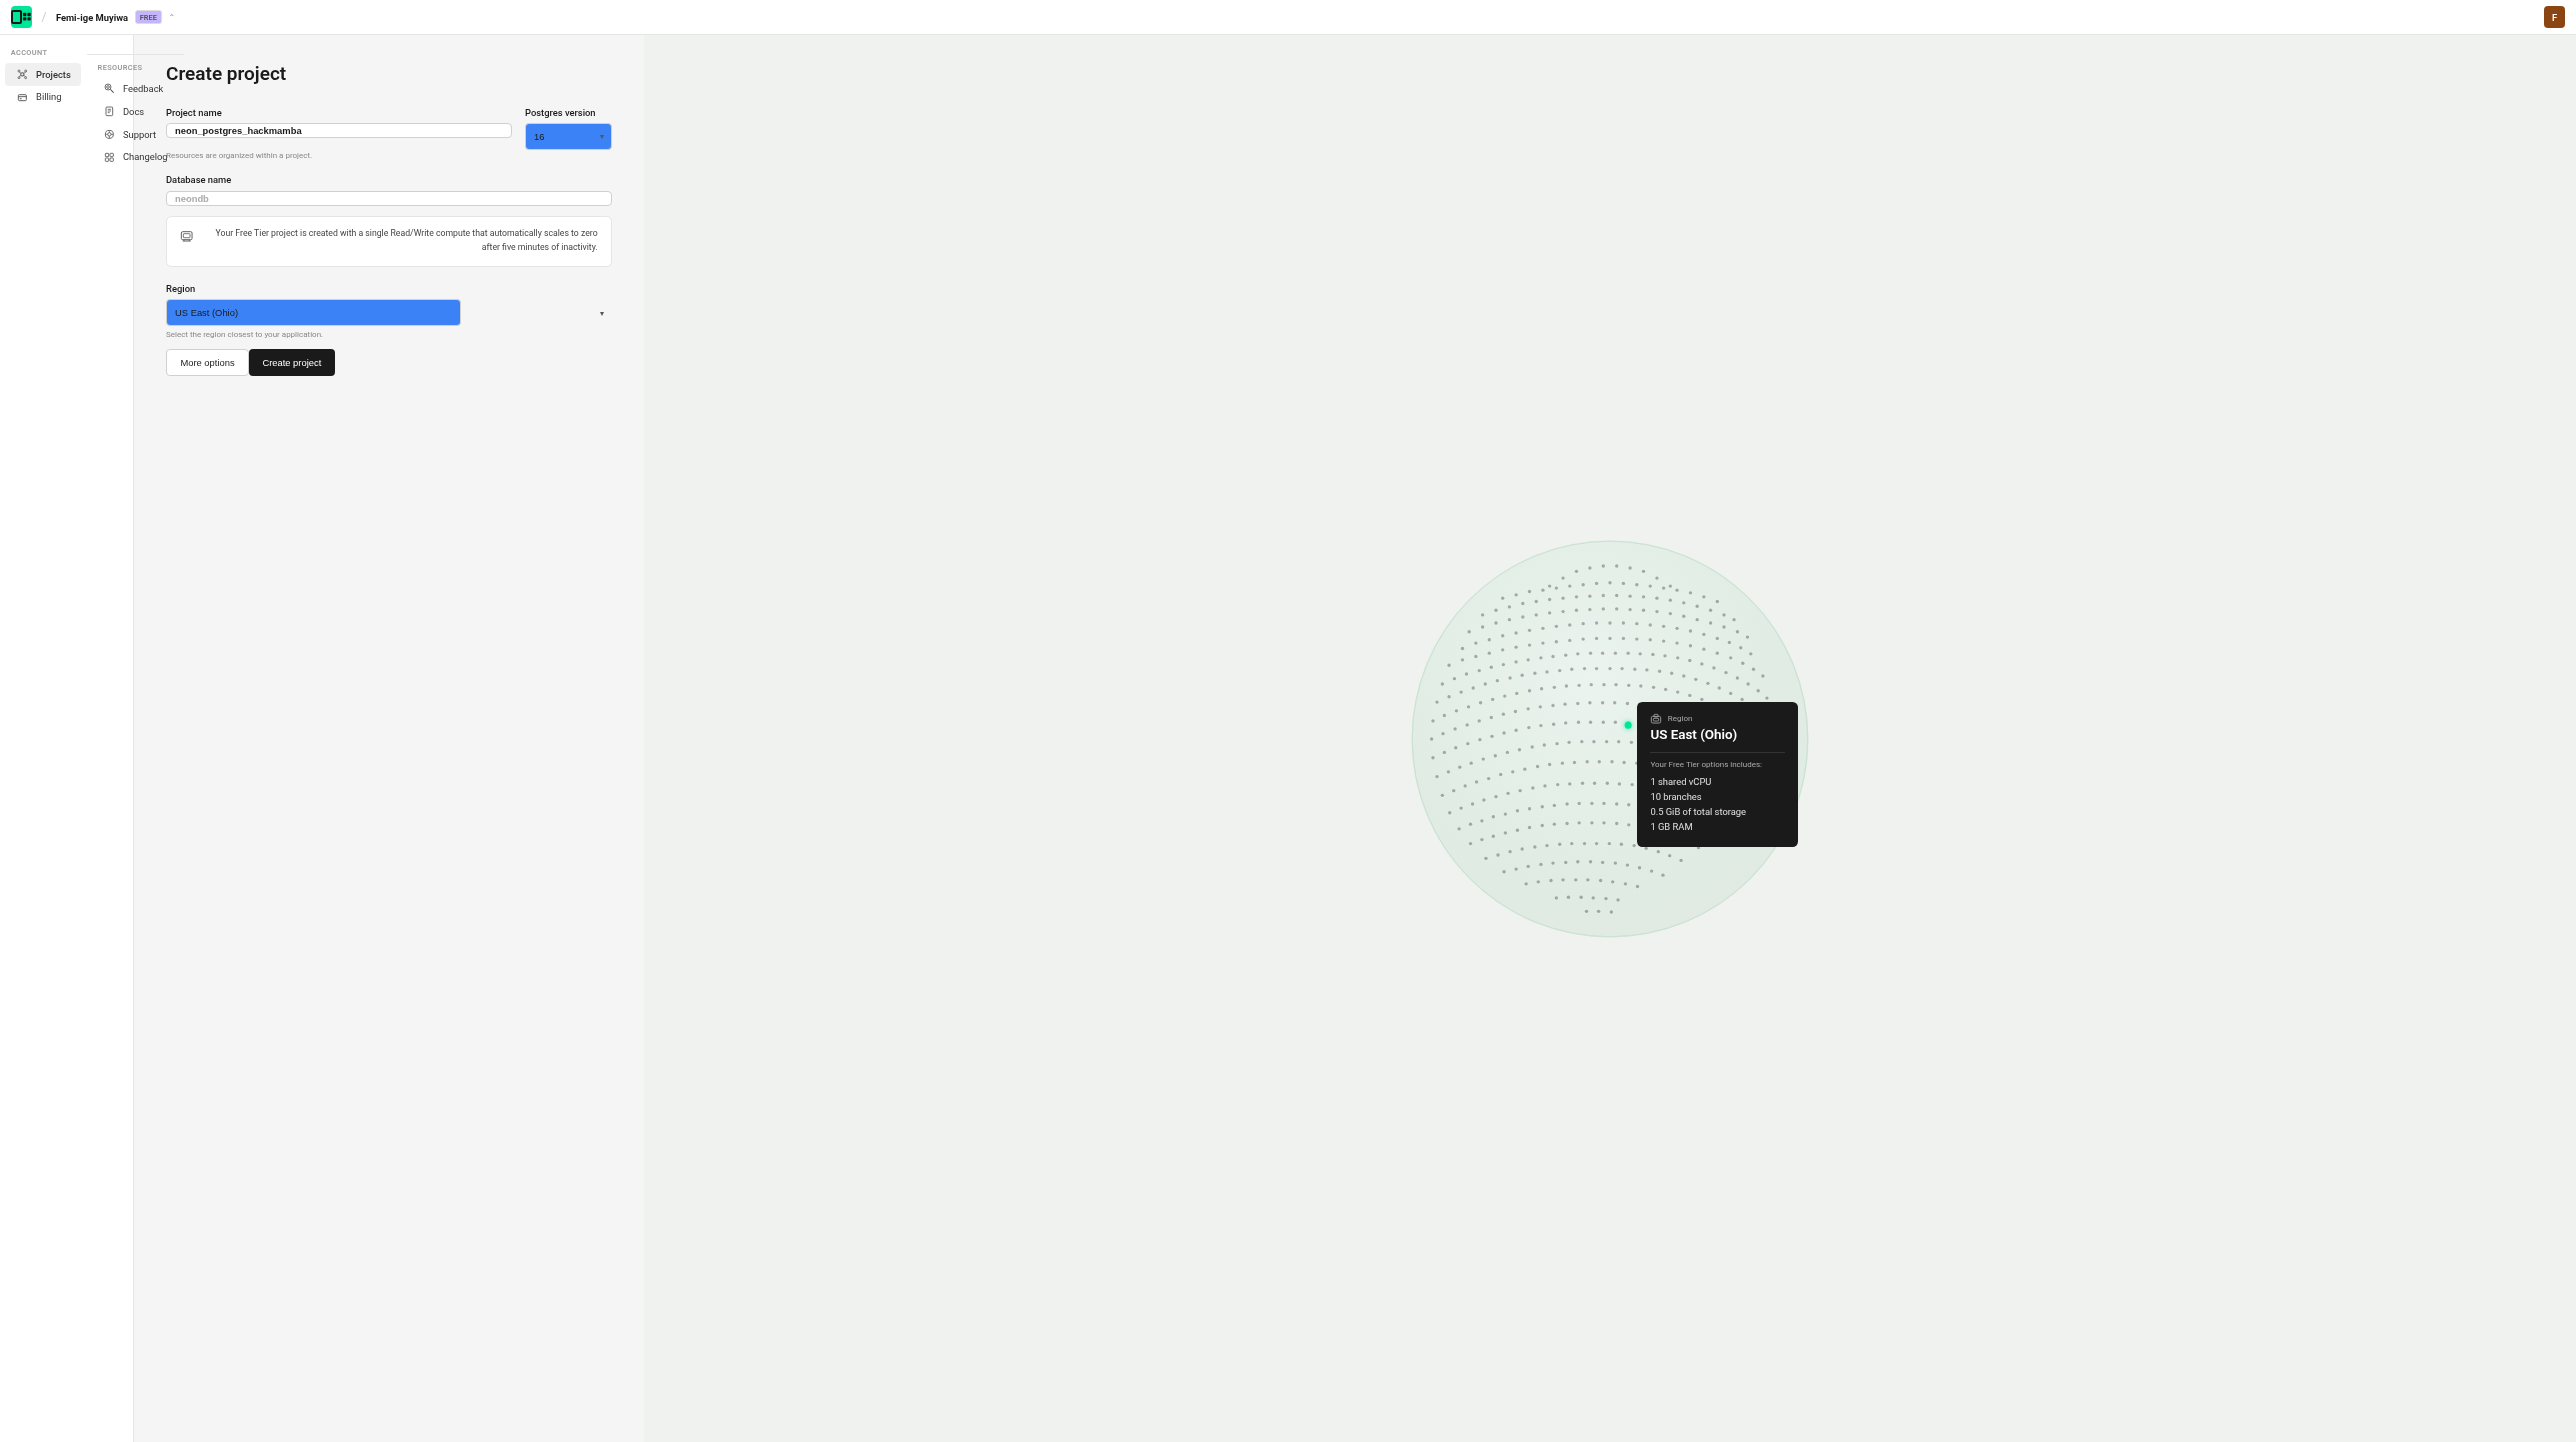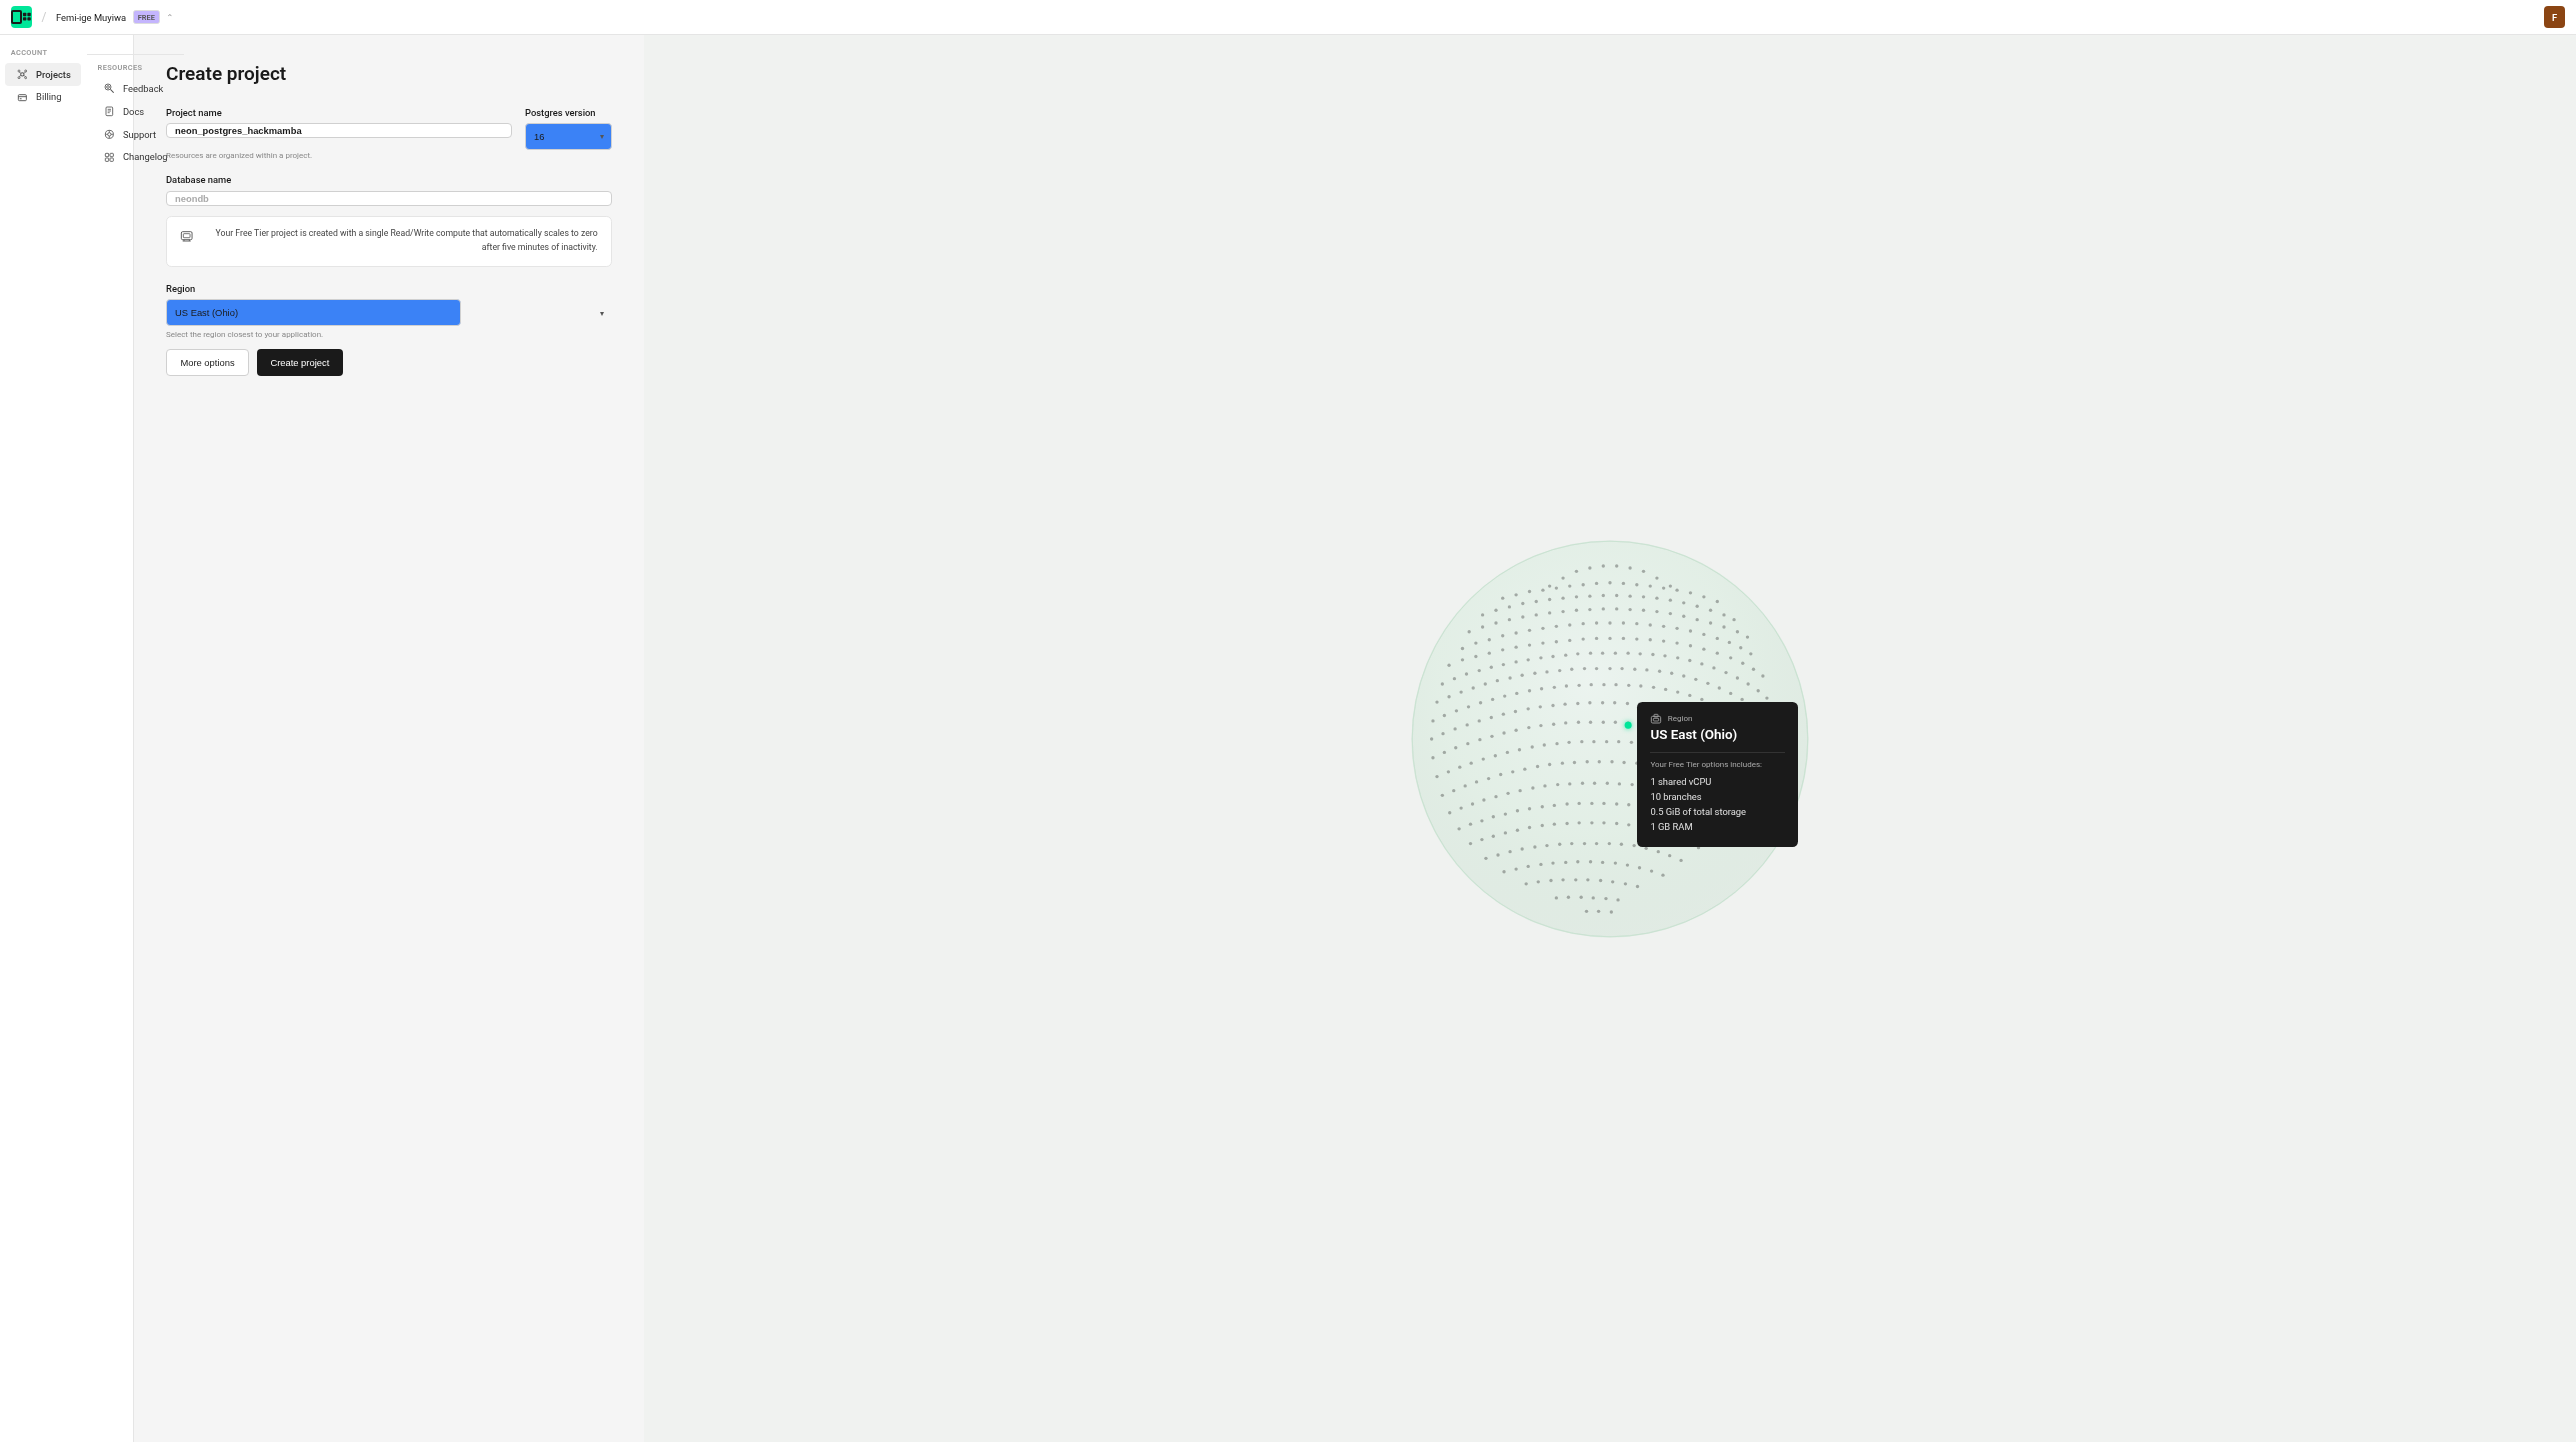--- a/index.html
+++ b/index.html
@@ -25,21 +25,21 @@
       position: relative;
     }
     .logo-icon::before {
       content: '';
       width: 10.7px; height: 10.7px;
       border: 2px solid #1a1a1a;
       border-radius: 2px;
       display: block;
     }
     .topbar-sep { color: #ccc; font-size: 12px; margin: 0 2.7px; }
-    .topbar-user { font-size: 9.4px; font-weight: 400; color: #1a1a1a; text-align: right; }
+    .topbar-user { font-size: 9.4px; font-weight: 700; color: #1a1a1a; text-align: right; }
     .topbar-badge {
       background: #c4b5fd;
       border: 0.7px solid #ddd;
       border-radius: 2.7px;
       font-size: 7.4px;
       font-weight: 600;
       color: #555;
       padding: 1.3px 4px;
     }
     .topbar-chevron { color: #888; font-size: 8px; cursor: pointer; }
@@ -163,21 +163,21 @@
       padding: 10.7px 13.4px;
       display: flex;
       gap: 9.4px;
       align-items: flex-start;
       background: #fff;
       margin-bottom: 16px;
     }
     .info-box-icon { flex-shrink: 0; margin-top: 1.3px; color: #555; }
     .info-box-text { font-size: 8.7px; color: #444; line-height: 1.6; text-align: right; }
 
-    .button-row { display: flex; gap: 8px; margin-top: 5.4px; }
+    .button-row { display: flex; margin-top: 5.4px; }
     .btn-secondary {
       height: 27px;
       padding: 0 13.4px;
       border: 0.7px solid #d0d0d0;
       border-radius: 4px;
       background: #fff;
       font-size: 9.4px;
       font-weight: 500;
       color: #1a1a1a;
       cursor: pointer;

